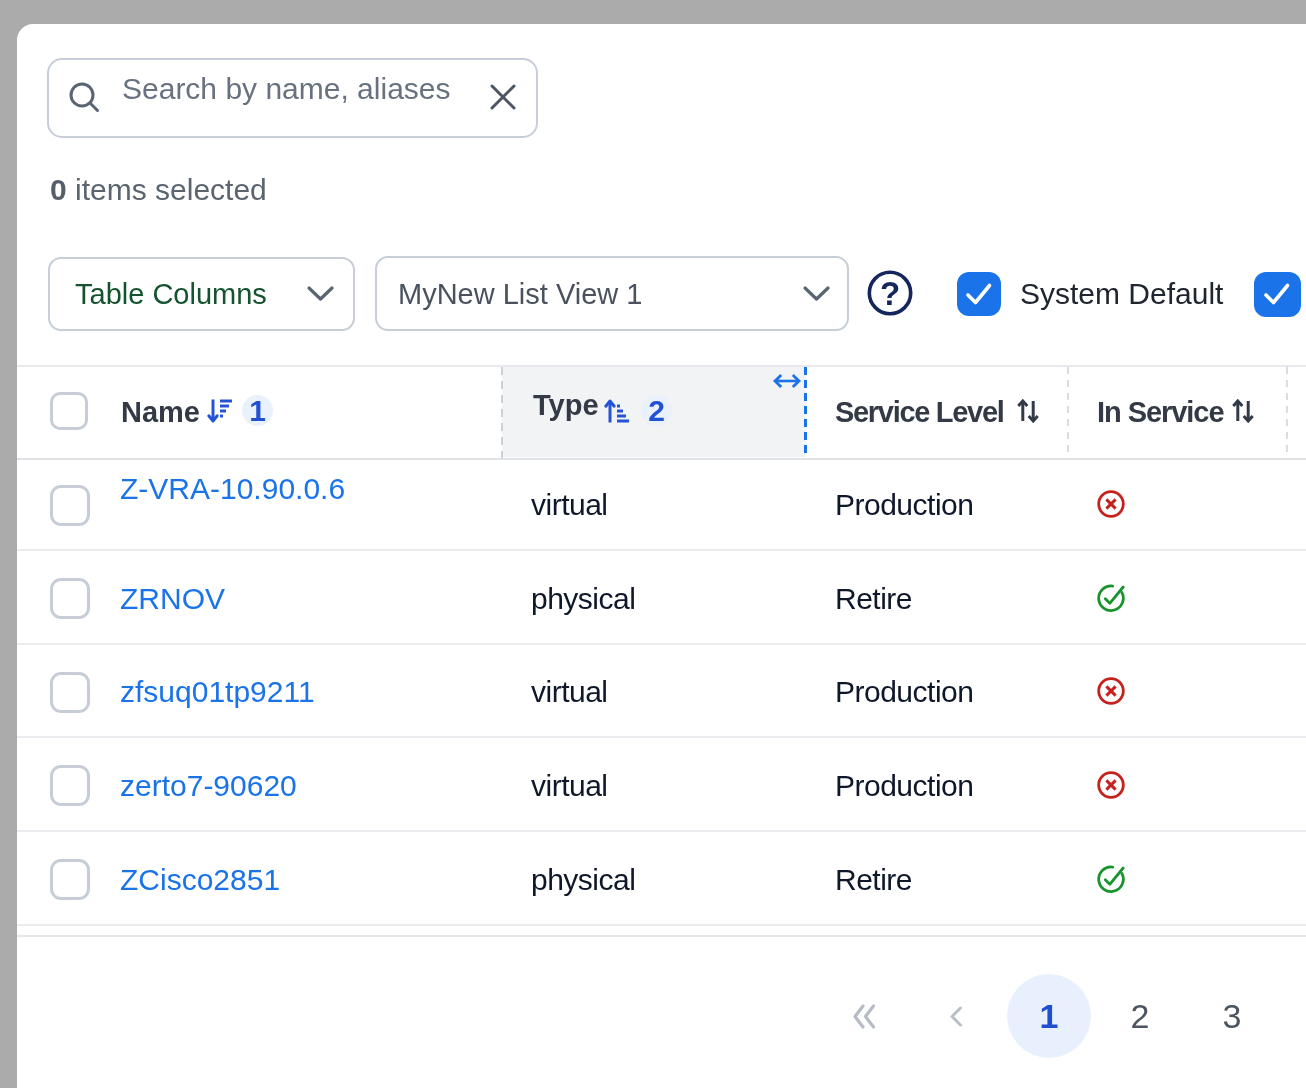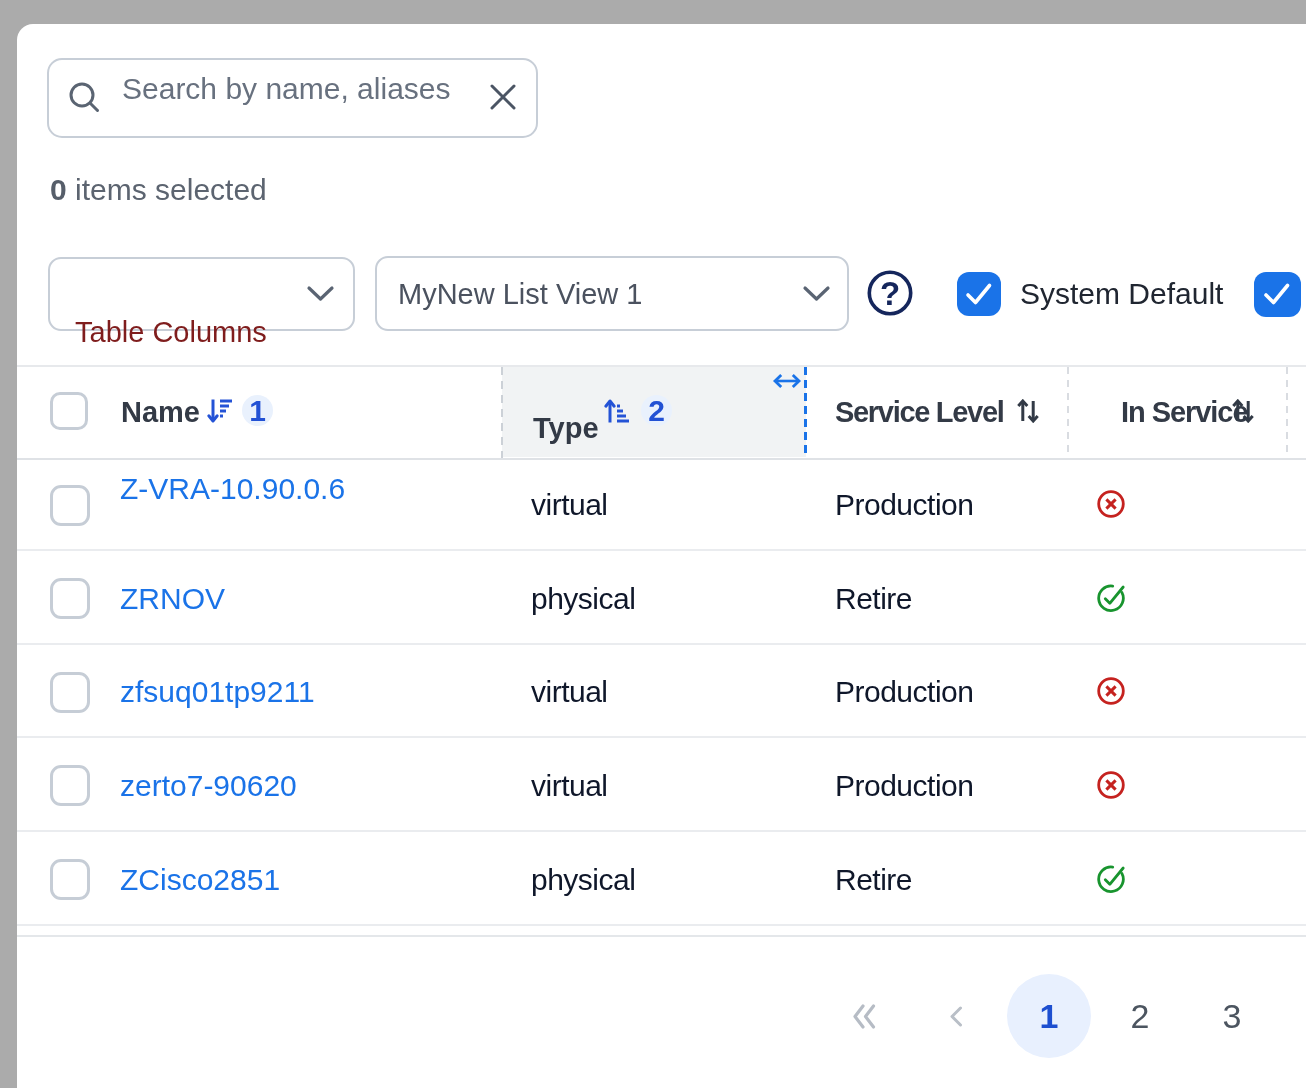--- a/index.html
+++ b/index.html
@@ -30,21 +30,21 @@
 </svg>
 <div class="txt" style="left:122px;top:72px;color:#68717f;">Search by name, aliases</div>
 <svg class="abs" style="left:488px;top:82px;" width="30" height="30" viewBox="0 0 30 30">
   <line x1="4" y1="4" x2="26" y2="26" stroke="#4b5564" stroke-width="3" stroke-linecap="round"></line>
   <line x1="26" y1="4" x2="4" y2="26" stroke="#4b5564" stroke-width="3" stroke-linecap="round"></line>
 </svg>
 
 <div class="txt" style="left:50px;top:173px;color:#5c6470;"><b style="color:#565e6a;">0</b> items selected</div>
 
 <div class="btn" style="left:48px;top:257px;width:307px;height:74px;"></div>
-<div class="txt" style="left:75px;top:277px;font-size:29px;color:#7f1d1d;margin-top:38px;">Table Columns</div>
+<div class="txt" style="left:75px;top:277px;font-size:29px;color:#14532d;">Table Columns</div>
 <svg class="abs" style="left:306px;top:285px;" width="30" height="18" viewBox="0 0 30 18" fill="none">
   <polyline points="3,3 14.5,14 26,3" stroke="#5a6473" stroke-width="3.2" stroke-linecap="round" stroke-linejoin="round"></polyline>
 </svg>
 
 <div class="btn" style="left:375px;top:256px;width:474px;height:75px;"></div>
 <div class="txt" style="left:398px;top:277px;font-size:29px;color:#4b525f;">MyNew List View 1</div>
 <svg class="abs" style="left:802px;top:285px;" width="30" height="18" viewBox="0 0 30 18" fill="none">
   <polyline points="3,3 14.5,14 26,3" stroke="#5a6473" stroke-width="3.2" stroke-linecap="round" stroke-linejoin="round"></polyline>
 </svg>
 
@@ -78,21 +78,21 @@
 <svg class="abs" style="left:206px;top:398px;" width="26" height="26" viewBox="0 0 26 26" fill="none" stroke="#2453d6">
   <line x1="7" y1="1.5" x2="7" y2="22.5" stroke-width="3"></line>
   <polyline points="2.8,17.8 7,23 11.2,17.8" stroke-width="3" stroke-linecap="round" stroke-linejoin="round" fill="none"></polyline>
   <line x1="14" y1="3" x2="26" y2="3" stroke-width="3"></line>
   <line x1="14" y1="8" x2="23" y2="8" stroke-width="3"></line>
   <line x1="14" y1="13" x2="20" y2="13" stroke-width="3"></line>
   <line x1="14" y1="18" x2="17" y2="18" stroke-width="3"></line>
 </svg>
 <div class="badge" style="left:242px;top:395px;">1</div>
 
-<div class="hcell" style="left:533px;top:412px;">Type</div>
+<div class="hcell" style="left:533px;top:389px;">Type</div>
 <svg class="abs" style="left:603px;top:398px;" width="26" height="26" viewBox="0 0 26 26" fill="none" stroke="#2453d6">
   <line x1="7" y1="3.5" x2="7" y2="24.5" stroke-width="3"></line>
   <polyline points="2.8,8.2 7,3 11.2,8.2" stroke-width="3" stroke-linecap="round" stroke-linejoin="round" fill="none"></polyline>
   <line x1="14" y1="8" x2="17" y2="8" stroke-width="3"></line>
   <line x1="14" y1="13" x2="20" y2="13" stroke-width="3"></line>
   <line x1="14" y1="18" x2="23" y2="18" stroke-width="3"></line>
   <line x1="14" y1="23" x2="26" y2="23" stroke-width="3"></line>
 </svg>
 <div class="badge" style="left:641px;top:395px;">2</div>
 <svg class="abs" style="left:772px;top:370px;" width="30" height="22" viewBox="0 0 30 22" fill="none" stroke="#1a73e8">
@@ -102,21 +102,21 @@
 </svg>
 
 <div class="hcell" style="left:835px;top:396px;letter-spacing:-1.3px;">Service Level</div>
 <svg class="abs" style="left:1014px;top:399px;" width="28" height="24" viewBox="0 0 28 24" fill="none" stroke="#323a46">
   <line x1="8.8" y1="2.5" x2="8.8" y2="22" stroke-width="3"></line>
   <polyline points="4.3,7 8.8,2 13.3,7" stroke-width="3" fill="none"></polyline>
   <line x1="19.2" y1="2" x2="19.2" y2="21.5" stroke-width="3"></line>
   <polyline points="14.7,17 19.2,22 23.7,17" stroke-width="3" fill="none"></polyline>
 </svg>
 
-<div class="hcell" style="left:1097px;top:396px;letter-spacing:-1.05px;margin-left:24px;">In Service</div>
+<div class="hcell" style="left:1097px;top:396px;letter-spacing:-1.05px;">In Service</div>
 <svg class="abs" style="left:1229px;top:399px;" width="28" height="24" viewBox="0 0 28 24" fill="none" stroke="#323a46">
   <line x1="8.8" y1="2.5" x2="8.8" y2="22" stroke-width="3"></line>
   <polyline points="4.3,7 8.8,2 13.3,7" stroke-width="3" fill="none"></polyline>
   <line x1="19.2" y1="2" x2="19.2" y2="21.5" stroke-width="3"></line>
   <polyline points="14.7,17 19.2,22 23.7,17" stroke-width="3" fill="none"></polyline>
 </svg>
 
 <div id="rows">
     <div class="cb" style="left:50px;top:484.5px;width:40px;height:41px;border-radius:11px;"></div>
     <div class="txt link" style="left:120px;top:472px;">Z-VRA-10.90.0.6</div>

